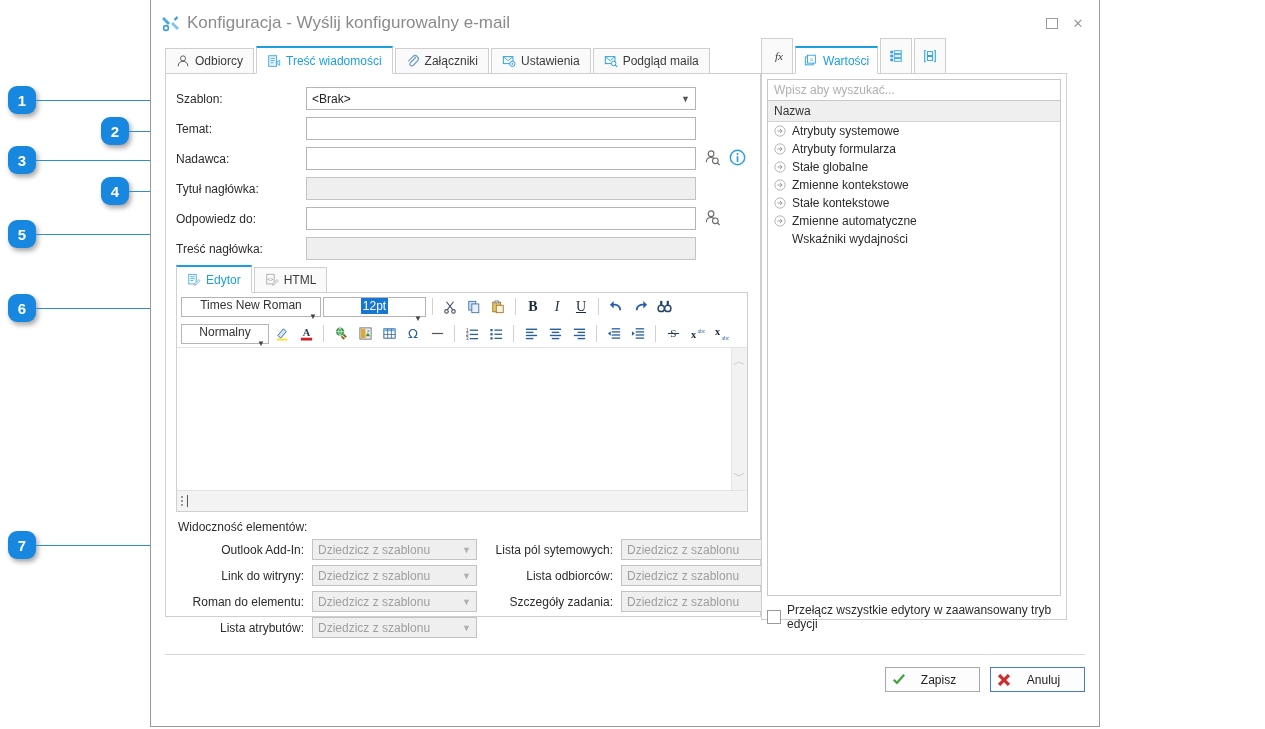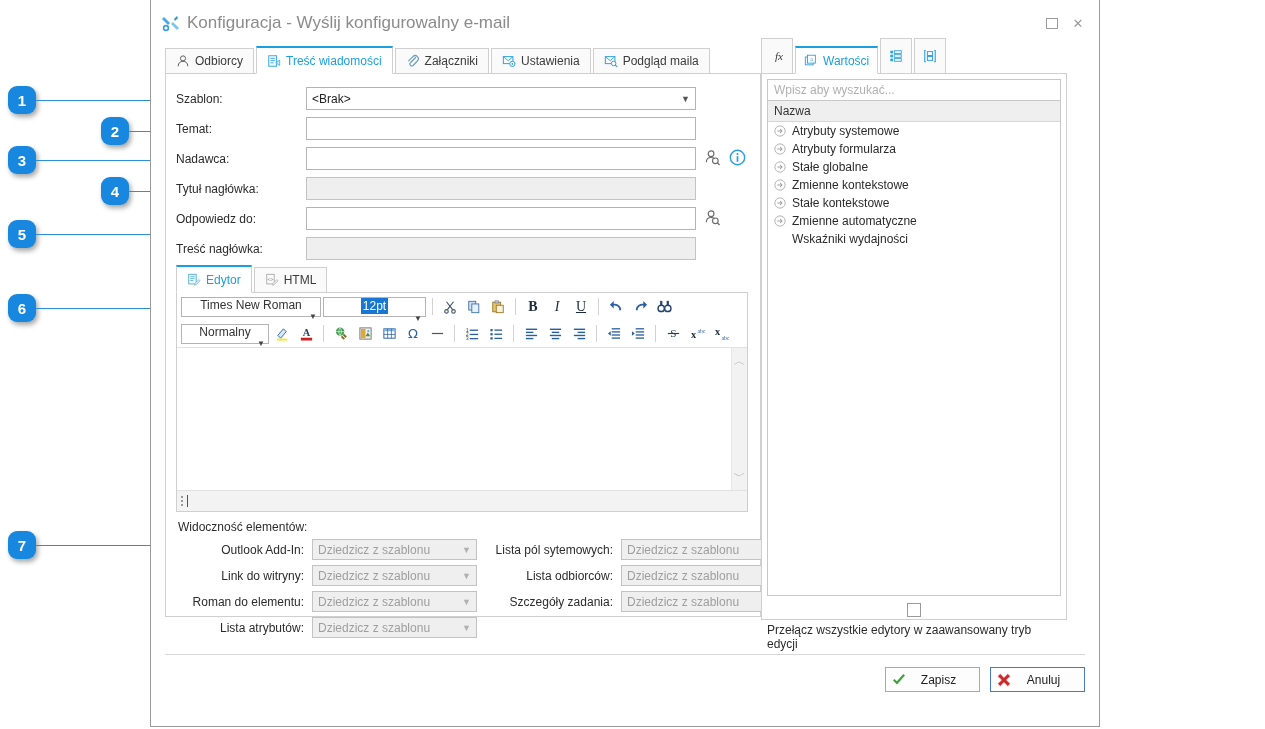--- a/index.html
+++ b/index.html
@@ -92,21 +92,21 @@
   .rtab.active{background:#fff;border-bottom-color:#fff;border-top:2px solid #1a9fe0;color:#1a9fe0;height:28px;}
   .rpanel{border:1px solid #cfcfcf;margin-top:-1px;background:#fff;height:547px;box-sizing:border-box;padding:5px;}
   .search{height:22px;border:1px solid #c8c8c8;background:#fff;display:flex;align-items:center;
           padding:0 6px;font-size:12px;color:#b0b0b0;box-sizing:border-box;}
   .tree{border:1px solid #c8c8c8;border-top:none;height:495px;box-sizing:border-box;}
   .tree-head{height:20px;background:#efefef;border-bottom:1px solid #d6d6d6;display:flex;align-items:center;
              padding:0 6px;font-size:12px;color:#333;}
   .tnode{height:18px;display:flex;align-items:center;gap:6px;padding:0 6px;font-size:12px;color:#2b2b2b;}
   .tnode .arrow{width:12px;height:12px;flex:0 0 auto;}
   .tnode .spacer{width:12px;flex:0 0 auto;}
-  .chkrow{display:flex;align-items:center;gap:6px;margin-top:7px;font-size:12px;color:#2b2b2b;flex-direction:column;}
+  .chkrow{display:flex;align-items:center;gap:6px;margin-top:7px;font-size:12px;color:#2b2b2b;}
   .chkbox{width:12px;height:12px;border:1px solid #9a9a9a;background:#fff;flex:0 0 auto;}
   
   .footer{border-top:1px solid #d8d8d8;margin:8px 14px 0;padding-top:12px;
           display:flex;justify-content:flex-end;gap:10px;}
   .btn{width:95px;height:25px;border:1px solid #a9a9a9;background:#fdfdfd;
        display:flex;align-items:center;font-size:12px;color:#222;box-sizing:border-box;}
   .btn .bi{width:26px;display:flex;justify-content:center;align-items:center;flex:0 0 auto;}
   .btn .bl{flex:1 1 auto;text-align:center;padding-right:14px;}
   .btn.cancel{border-color:#4a79c4;}
 </style>

